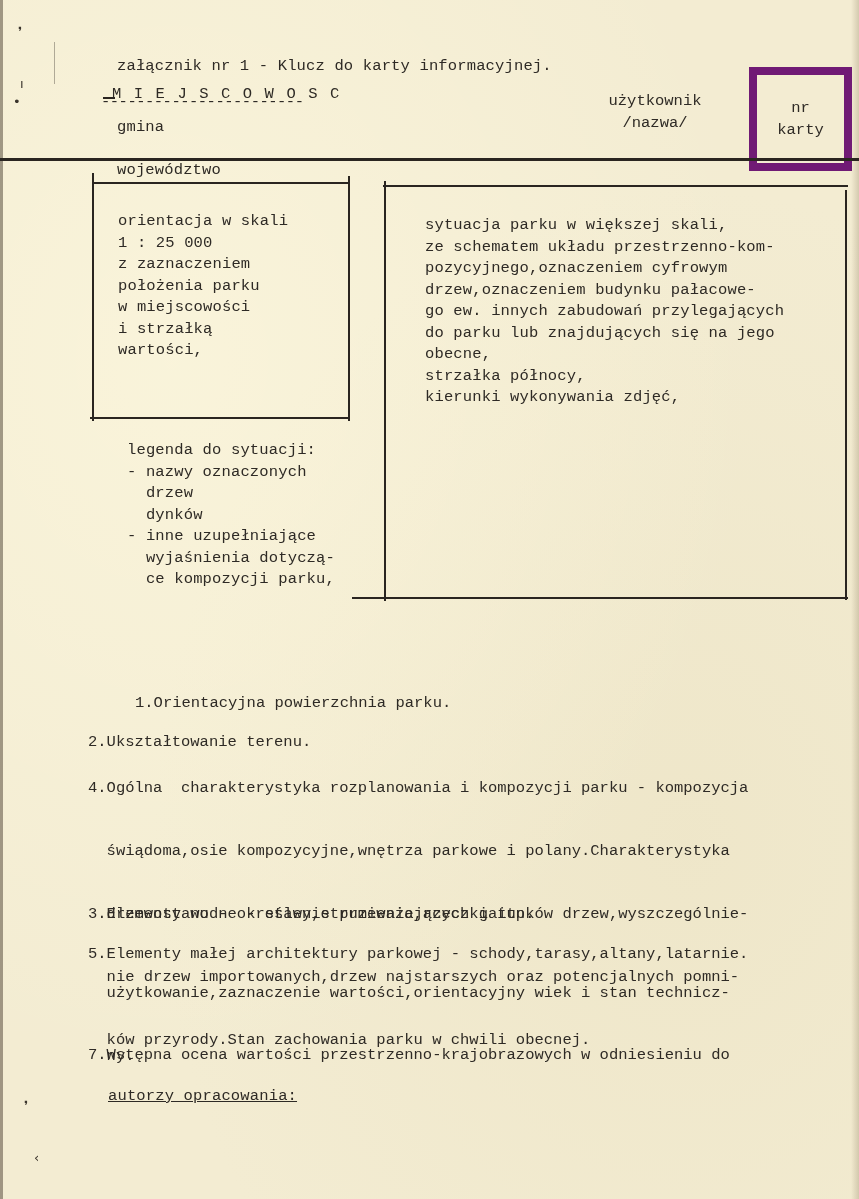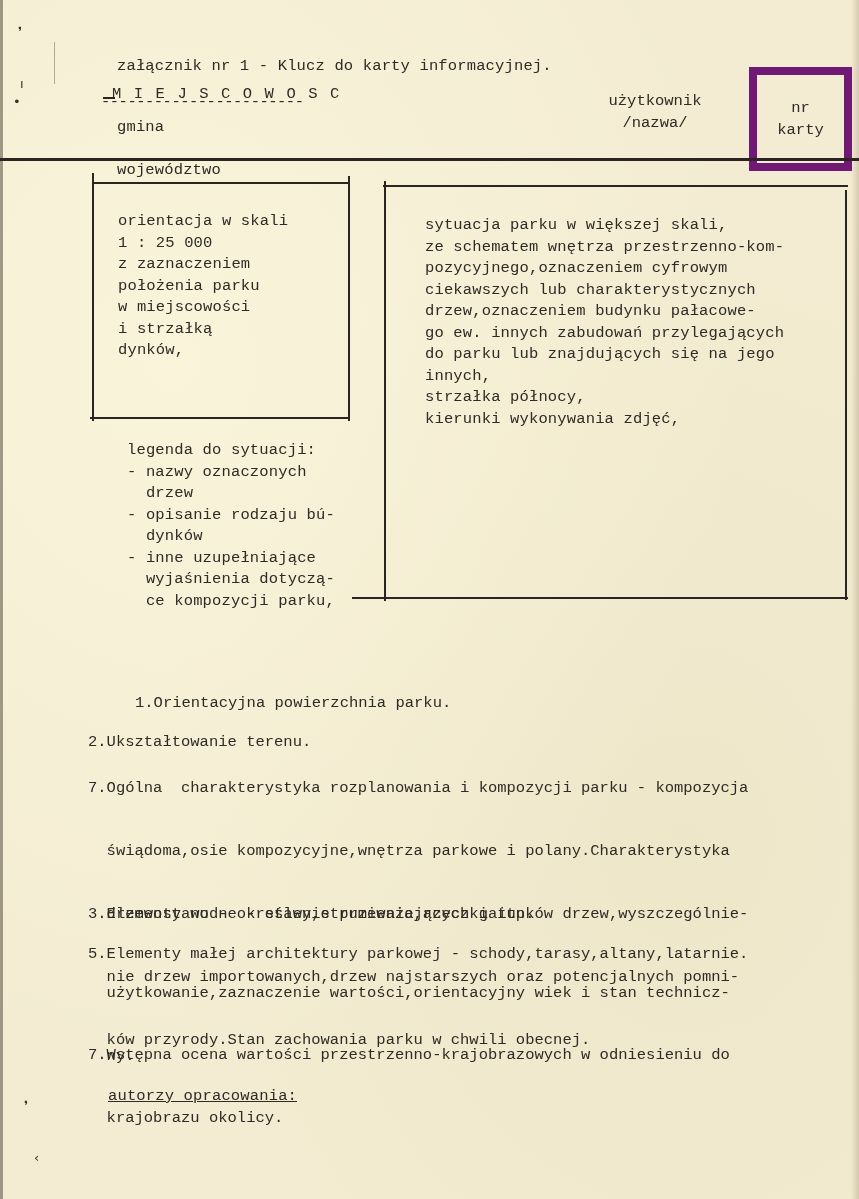--- a/index.html
+++ b/index.html
@@ -64,73 +64,70 @@
 <div class="line" style="left:348px;top:176px;width:2px;height:245px;"></div>
 <div class="line" style="left:90px;top:417px;width:260px;height:2px;"></div>
 
 <div class="abs" style="left:118px;top:211px;">
   <div class="tw">orientacja w skali</div>
   <div class="tw">1 : 25 000</div>
   <div class="tw">z zaznaczeniem</div>
   <div class="tw">położenia parku</div>
   <div class="tw">w miejscowości</div>
   <div class="tw">i strzałką</div>
-  <div class="tw">dynków,</div>
+  <div class="tw">wartości,</div>
 </div>
 
 <div class="abs" style="left:127px;top:440px;">
   <div class="tw">legenda do sytuacji:</div>
   <div class="tw">- nazwy oznaczonych</div>
   <div class="tw">  drzew</div>
-  <div class="tw">- opisanie rodzaju bú-</div>
   <div class="tw">  dynków</div>
   <div class="tw">- inne uzupełniające</div>
   <div class="tw">  wyjaśnienia dotyczą-</div>
   <div class="tw">  ce kompozycji parku,</div>
 </div>
 
 <div class="line" style="left:383px;top:185px;width:465px;height:2px;"></div>
 <div class="line" style="left:384px;top:181px;width:2px;height:420px;"></div>
 <div class="line" style="left:845px;top:190px;width:2px;height:410px;"></div>
 <div class="line" style="left:352px;top:597px;width:496px;height:2px;"></div>
 
 <div class="abs" style="left:425px;top:215px;">
   <div class="tw">sytuacja parku w większej skali,</div>
-  <div class="tw">ze schematem wnętrza przestrzenno-kom-</div>
+  <div class="tw">ze schematem układu przestrzenno-kom-</div>
   <div class="tw">pozycyjnego,oznaczeniem cyfrowym</div>
-  <div class="tw">ciekawszych lub charakterystycznych</div>
   <div class="tw">drzew,oznaczeniem budynku pałacowe-</div>
   <div class="tw">go ew. innych zabudowań przylegających</div>
   <div class="tw">do parku lub znajdujących się na jego</div>
-  <div class="tw">innych,</div>
+  <div class="tw">obecne,</div>
   <div class="tw">strzałka północy,</div>
   <div class="tw">kierunki wykonywania zdjęć,</div>
 </div>
 
 <div class="list-item" style="top:651px;margin-left:47px;">
   <div>1.Orientacyjna powierzchnia parku.</div>
 </div>
 <div class="list-item" style="top:690px;">
   <div>2.Ukształtowanie terenu.</div>
 </div>
 <div class="list-item" style="top:736px;">
-  <div>7.Ogólna  charakterystyka rozplanowania i kompozycji parku - kompozycja</div>
+  <div>4.Ogólna  charakterystyka rozplanowania i kompozycji parku - kompozycja</div>
   <div>  świądoma,osie kompozycyjne,wnętrza parkowe i polany.Charakterystyka</div>
   <div>  drzewostanu - określenie przeważających gatunków drzew,wyszczególnie-</div>
   <div>  nie drzew importowanych,drzew najstarszych oraz potencjalnych pomni-</div>
   <div>  ków przyrody.Stan zachowania parku w chwili obecnej.</div>
 </div>
 <div class="list-item" style="top:862px;">
   <div>3.Elementy wodne - stawy,strumienie,rzeczki itp.</div>
 </div>
 <div class="list-item" style="top:902px;">
   <div>5.Elementy małej architektury parkowej - schody,tarasy,altany,latarnie.</div>
 </div>
 <div class="list-item" style="top:941px;">
   <div>  użytkowanie,zaznaczenie wartości,orientacyjny wiek i stan technicz-</div>
   <div>  ny.</div>
 </div>
 <div class="list-item" style="top:1003px;">
   <div>7.Wstępna ocena wartości przestrzenno-krajobrazowych w odniesieniu do</div>
-  <div>  krajobrazu okolicy.</div>
 </div>
 
 <div class="abs tw" style="left:108px;top:1086px;text-decoration:underline;">autorzy opracowania:</div>
 
 </body></html>

